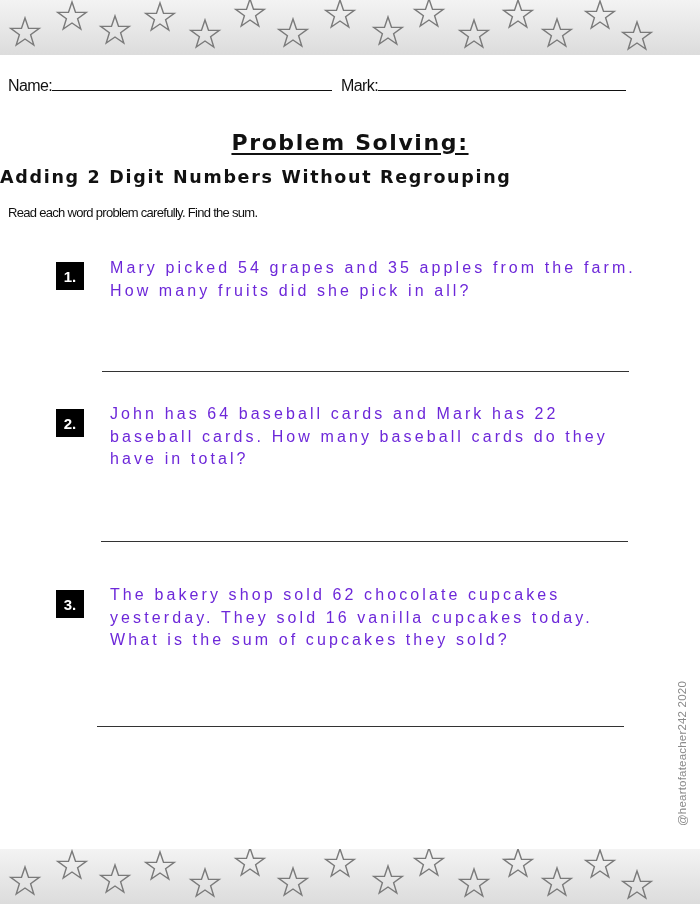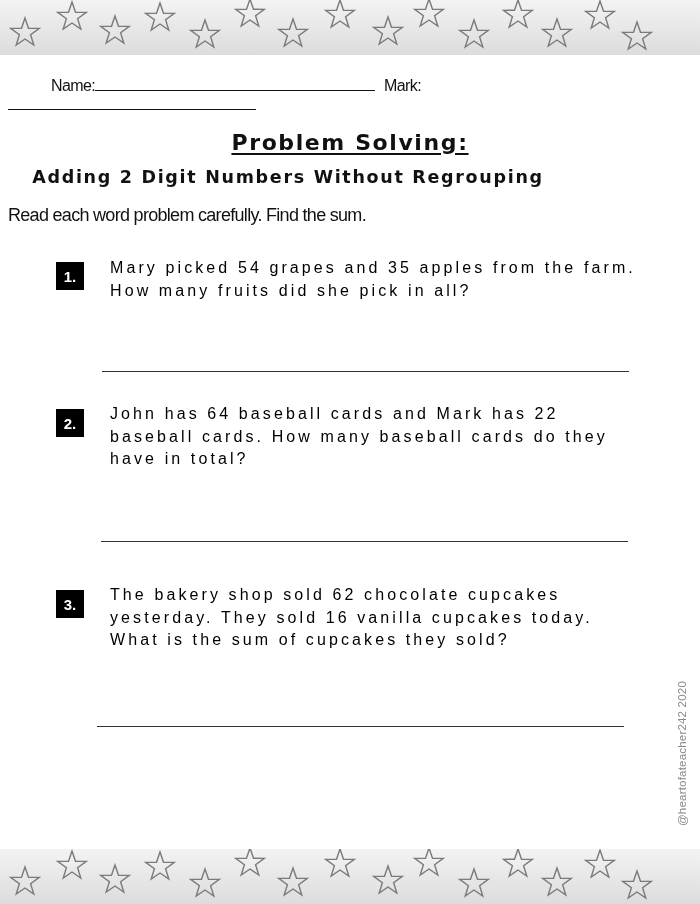--- a/index.html
+++ b/index.html
@@ -5,31 +5,31 @@
   html, body { margin:0; padding:0; }
   body { width:700px; height:904px; position:relative; background:#ffffff; overflow:hidden;
          font-family:"Liberation Sans", sans-serif; color:#111; }
   .band { position:absolute; left:0; width:700px; height:55px;
           background:linear-gradient(to bottom, #f3f3f3 0%, #dcdcdc 100%); }
   .band.top { top:0; }
   .band.bottom { top:849px; }
   .band svg { position:absolute; left:0; top:0; }
   .star { fill:none; stroke:#7a7a7a; stroke-width:1.4; stroke-linejoin:miter; }
   .name-row { position:absolute; top:76px; left:8px; width:640px; font-size:16px; letter-spacing:-0.6px; }
-  .name-row .label { display:inline-block;margin-left:43px; }
+  .name-row .label { display:inline-block; }
   .name-row .line { display:inline-block; border-bottom:1.5px solid #111; height:14px; vertical-align:baseline; }
   .title { position:absolute; top:130px; left:0; width:700px; text-align:center;
            font-family:"DejaVu Sans", sans-serif; font-weight:bold; font-size:22px; letter-spacing:1.6px;
            text-decoration:underline; text-underline-offset:3px; }
-  .subtitle { position:absolute; top:167px; left:8px; width:560px; text-align:center;
+  .subtitle { position:absolute; top:167px; left:0; width:560px; text-align:left;
            font-family:"DejaVu Sans", sans-serif; font-weight:bold; font-size:17.5px; letter-spacing:1.7px; }
-  .instructions { position:absolute; top:205px; left:8px; font-size:18px; letter-spacing:-0.7px; }
+  .instructions { position:absolute; top:205px; left:8px; font-size:13px; letter-spacing:-0.7px; }
   .num-box { position:absolute; left:56px; width:28px; height:28px; background:#000; color:#fff;
              font-size:15px; font-weight:bold; display:flex; align-items:center; justify-content:center; }
-  .problem { position:absolute; left:110px; width:540px; font-size:16px; letter-spacing:3.1px; line-height:22.5px; color:#000000; }
+  .problem { position:absolute; left:110px; width:540px; font-size:16px; letter-spacing:3.1px; line-height:22.5px; color:#6d28d9; }
   .answer-line { position:absolute; height:0; border-top:1.6px solid #333; }
   .watermark { position:absolute; left:676px; top:826px; transform-origin:left top; transform:rotate(-90deg);
                font-size:11.5px; color:#8a8a8a; white-space:nowrap; letter-spacing:0.2px; }
 </style>
 </head>
 <body>
 
 <div class="band top">
   <svg width="700" height="55">
     <defs>

